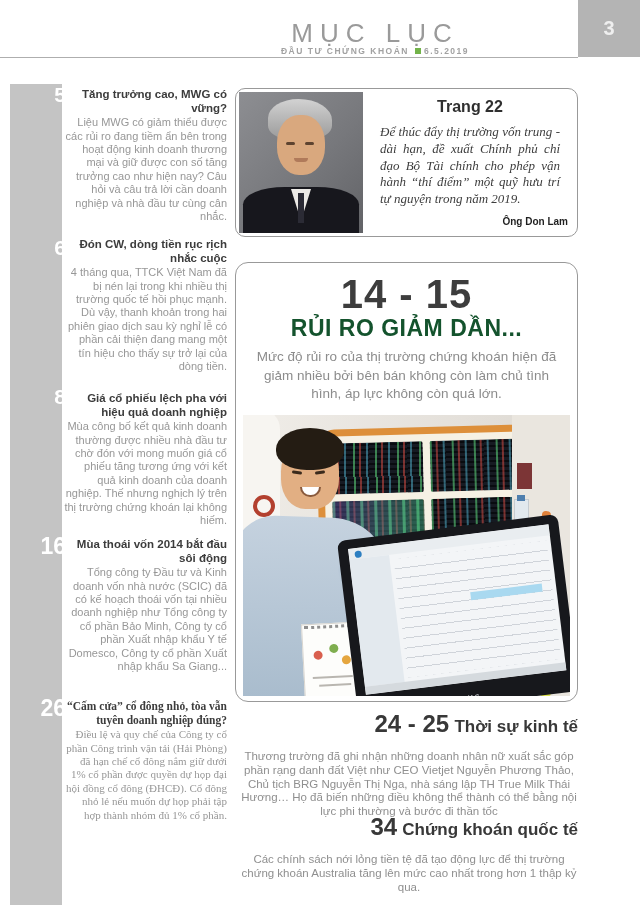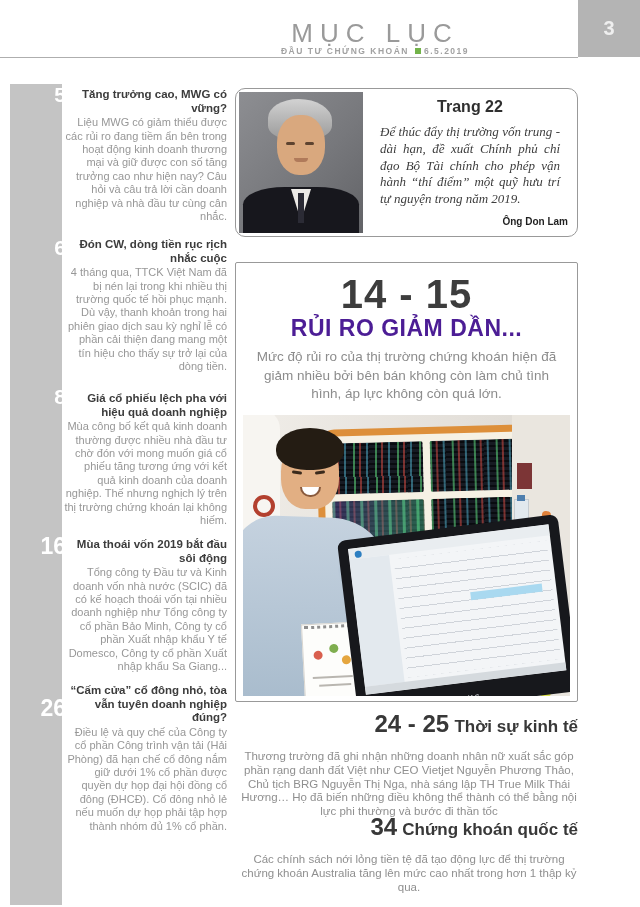--- a/index.html
+++ b/index.html
@@ -23,21 +23,21 @@
            font-weight:bold;line-height:1;}
   .toc-num.n1{top:84px;font-size:21px;}
   .toc-num.n2{top:237px;font-size:21px;}
   .toc-num.n3{top:386px;font-size:21px;}
   .toc-num.n4{top:535px;font-size:23px;}
   .toc-num.n5{top:697px;font-size:23px;}
 
   
   .toc-item{position:absolute;left:64px;width:163px;text-align:right;}
   .toc-item.i1{top:88px;} .toc-item.i2{top:238px;} .toc-item.i3{top:392px;}
-  .toc-item.i4{top:538px;} .toc-item.i5{top:684px;}
+  .toc-item.i4{top:538px;} .toc-item.i5{top:700px;font-family:Liberation Serif, serif;}
   .toc-item h3{margin:0;font-size:11.5px;line-height:13.6px;color:#3c3c3c;font-weight:bold;}
   .toc-item p{margin:1px 0 0 0;font-size:11px;line-height:13.4px;color:#979797;}
 
   
   .quote-box{position:absolute;left:235px;top:88px;width:343px;height:149px;box-sizing:border-box;
              border:1px solid #999;border-radius:10px;background:#fff;}
   .portrait{position:absolute;left:3px;top:3px;width:124px;height:141px;overflow:hidden;
             background:linear-gradient(135deg,#8d8e92 0%,#77787c 55%,#626367 100%);}
   .dl-hair{position:absolute;left:29px;top:7px;width:64px;height:40px;border-radius:50% 55% 35% 35%;
            background:linear-gradient(#d2d2d2,#9b9b9b);}
@@ -53,23 +53,23 @@
   .dl-tie{position:absolute;left:59px;bottom:10px;width:6px;height:30px;background:#2b2b35;}
   .quote-body{position:absolute;left:136px;right:9px;top:4px;}
   .q-page{font-size:16px;font-weight:bold;color:#2f2f2f;text-align:center;margin:5px 0 4px 0;}
   .q-text{margin:8px;font-family:"Liberation Serif",serif;font-style:italic;font-size:13px;
           line-height:16.8px;color:#3d3d3d;text-align:justify;}
   .q-author{margin-top:5px;font-size:10px;font-weight:bold;color:#1f1f1f;text-align:right;}
   .q-role{font-size:10.5px;font-style:italic;font-weight:bold;color:#2e2e2e;text-align:right;}
 
   
   .feature-box{position:absolute;left:235px;top:262px;width:343px;height:440px;box-sizing:border-box;
-               border:1px solid #999;border-radius:2px;background:#fff;}
+               border:1px solid #999;border-radius:13px;background:#fff;}
   .f-pages{margin-top:10px;text-align:center;font-size:40px;font-weight:bold;color:#3d3d3d;letter-spacing:1px;line-height:1.05;}
-  .f-title{margin:0;text-align:center;font-size:23px;font-weight:bold;color:#4c1d95;letter-spacing:0.5px;}
+  .f-title{margin:0;text-align:center;font-size:23px;font-weight:bold;color:#14532d;letter-spacing:0.5px;}
   .f-summary{margin:6px 12px 0 12px;text-align:center;font-size:13.5px;line-height:18.5px;color:#8c8c8c;}
   .photo2{position:absolute;left:7px;right:7px;top:152px;height:281px;overflow:hidden;
           background:linear-gradient(105deg,#f0ede8 0%,#e4e0da 55%,#d8d4cd 100%);}
 
   
   .pillar{position:absolute;left:-18px;top:-6px;width:55px;height:292px;background:#f7f5f1;border-radius:20px;}
   .ring{position:absolute;left:10px;top:80px;width:14px;height:14px;border:4px solid #b3402f;border-radius:50%;background:transparent;}
   .board{position:absolute;left:75px;top:12px;width:218px;height:136px;background:#f6f1e4;
          border:7px solid #dd8f3a;border-radius:18px;transform:rotate(-1.5deg);box-sizing:border-box;
          display:grid;grid-template-columns:1fr 1fr;gap:7px;padding:7px;}
@@ -163,21 +163,21 @@
   </article>
   <article class="toc-item i2">
     <h3>Đón CW, dòng tiền rục rịch nhắc cuộc</h3>
     <p>4 tháng qua, TTCK Việt Nam đã bị nén lại trong khi nhiều thị trường quốc tế hồi phục mạnh. Dù vậy, thanh khoản trong hai phiên giao dịch sau kỳ nghỉ lễ có phần cải thiện đang mang một tín hiệu cho thấy sự trở lại của dòng tiền.</p>
   </article>
   <article class="toc-item i3">
     <h3>Giá cổ phiếu lệch pha với hiệu quả doanh nghiệp</h3>
     <p>Mùa công bố kết quả kinh doanh thường được nhiều nhà đầu tư chờ đón với mong muốn giá cổ phiếu tăng tương ứng với kết quả kinh doanh của doanh nghiệp. Thế nhưng nghịch lý trên thị trường chứng khoán lại không hiếm.</p>
   </article>
   <article class="toc-item i4">
-    <h3>Mùa thoái vốn 2019 bắt đầu sôi động</h3>
+    <h3>Mùa thoái vốn 2014 bắt đầu sôi động</h3>
     <p>Tổng công ty Đầu tư và Kinh doanh vốn nhà nước (SCIC) đã có kế hoạch thoái vốn tại nhiều doanh nghiệp như Tổng công ty cổ phần Bảo Minh, Công ty cổ phần Xuất nhập khẩu Y tế Domesco, Công ty cổ phần Xuất nhập khẩu Sa Giang...</p>
   </article>
   <article class="toc-item i5">
     <h3>“Cấm cửa” cổ đông nhỏ, tòa vẫn tuyên doanh nghiệp đúng?</h3>
     <p>Điều lệ và quy chế của Công ty cổ phần Công trình vận tải (Hải Phòng) đã hạn chế cổ đông nắm giữ dưới 1% cổ phần được quyền dự họp đại hội đồng cổ đông (ĐHCĐ). Cổ đông nhỏ lẻ nếu muốn dự họp phải tập hợp thành nhóm đủ 1% cổ phần.</p>
   </article>
 
   <section class="quote-box">
     <div class="portrait">
       <div class="dl-hair"></div>

